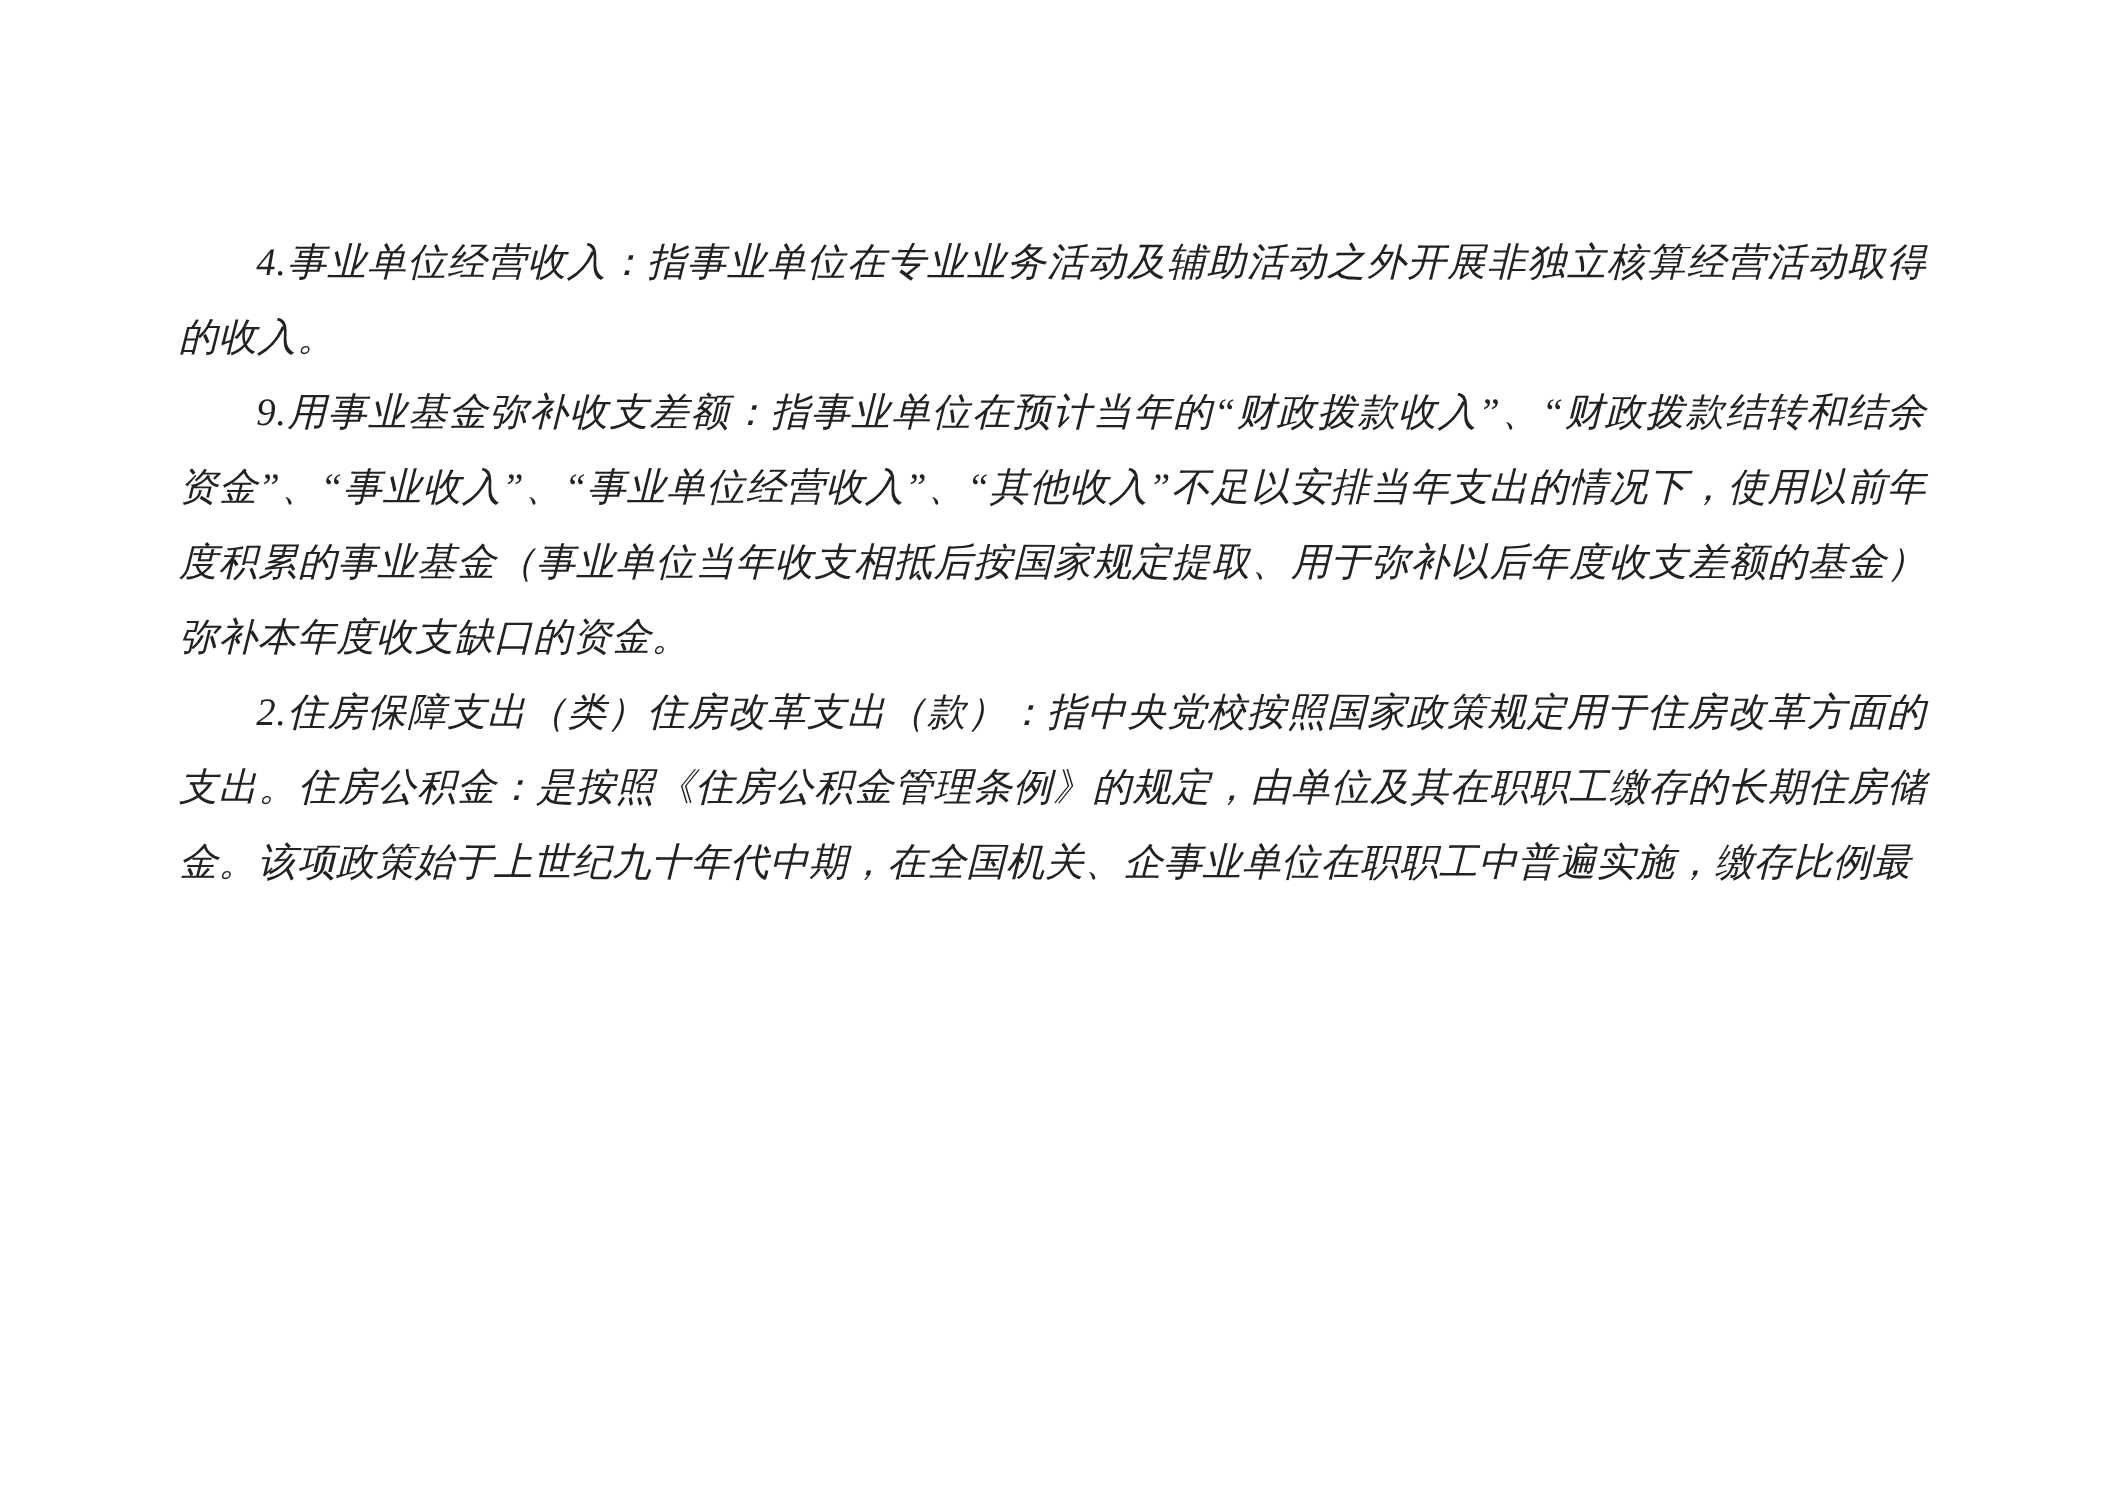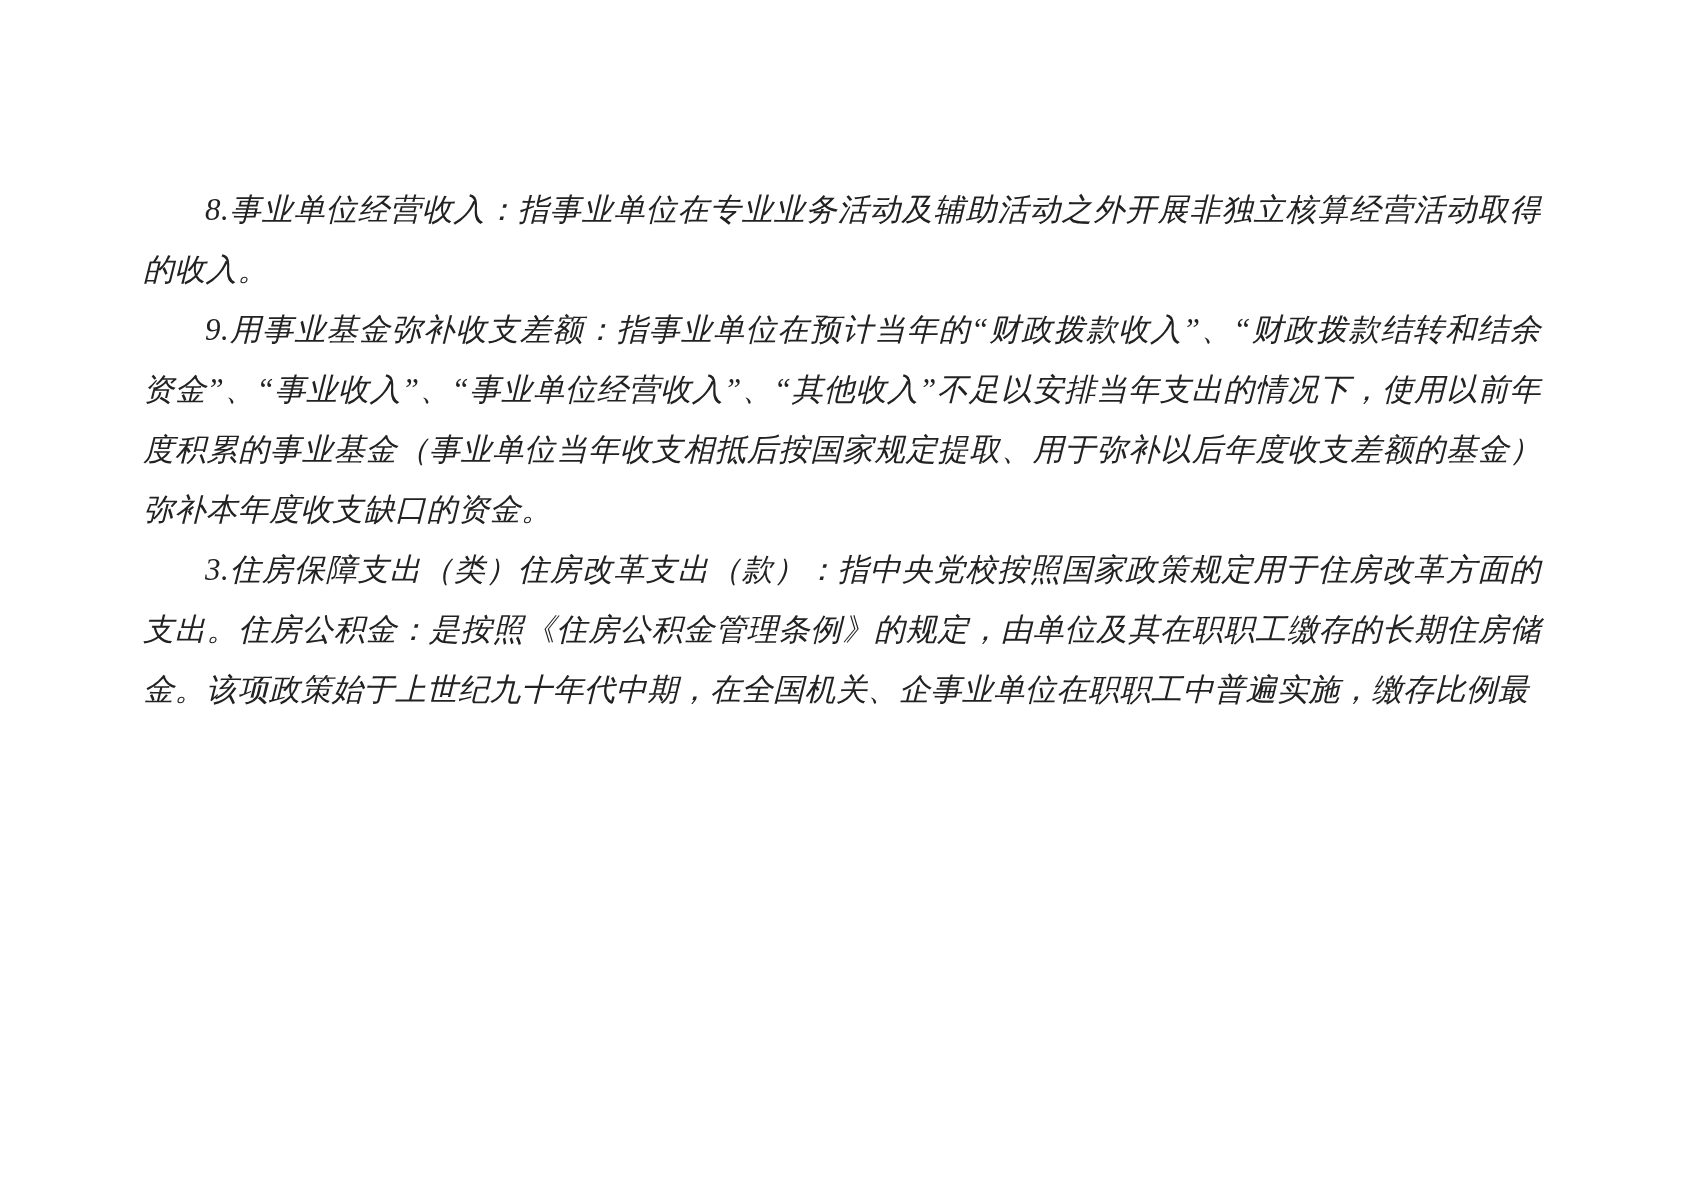--- a/index.html
+++ b/index.html
@@ -36,17 +36,17 @@
     margin: 0;
     padding: 0;
     text-indent: 2em;            
   }
 </style>
 </head>
 <body>
 
 <div class="page" style="background: rgb(255, 255, 255);">
   <div class="text-block" style="color: rgb(34, 34, 34);">
-    <p>8.事业单位经营收入：指事业单位在专业业务活动及辅助活动之外开展非独立核算经营活动取得的收入。</p>
+    <p>4.事业单位经营收入：指事业单位在专业业务活动及辅助活动之外开展非独立核算经营活动取得的收入。</p>
     <p>9.用事业基金弥补收支差额：指事业单位在预计当年的“财政拨款收入”、“财政拨款结转和结余资金”、“事业收入”、“事业单位经营收入”、“其他收入”不足以安排当年支出的情况下，使用以前年度积累的事业基金（事业单位当年收支相抵后按国家规定提取、用于弥补以后年度收支差额的基金）弥补本年度收支缺口的资金。</p>
-    <p>3.住房保障支出（类）住房改革支出（款）：指中央党校按照国家政策规定用于住房改革方面的支出。住房公积金：是按照《住房公积金管理条例》的规定，由单位及其在职职工缴存的长期住房储金。该项政策始于上世纪九十年代中期，在全国机关、企事业单位在职职工中普遍实施，缴存比例最</p>
+    <p>2.住房保障支出（类）住房改革支出（款）：指中央党校按照国家政策规定用于住房改革方面的支出。住房公积金：是按照《住房公积金管理条例》的规定，由单位及其在职职工缴存的长期住房储金。该项政策始于上世纪九十年代中期，在全国机关、企事业单位在职职工中普遍实施，缴存比例最</p>
   </div>
 </div>
 
 </body></html>

